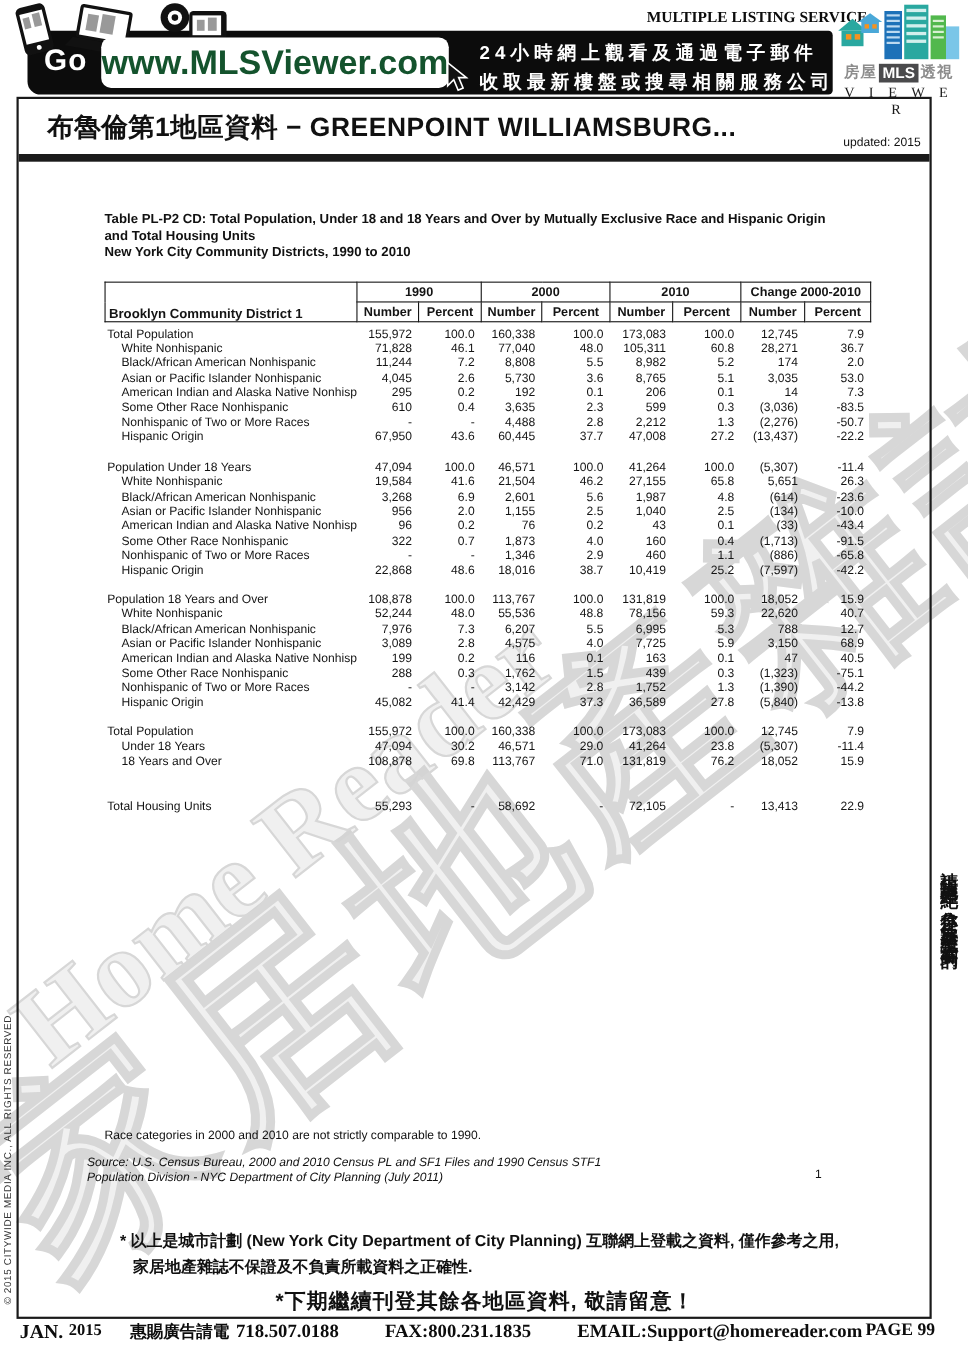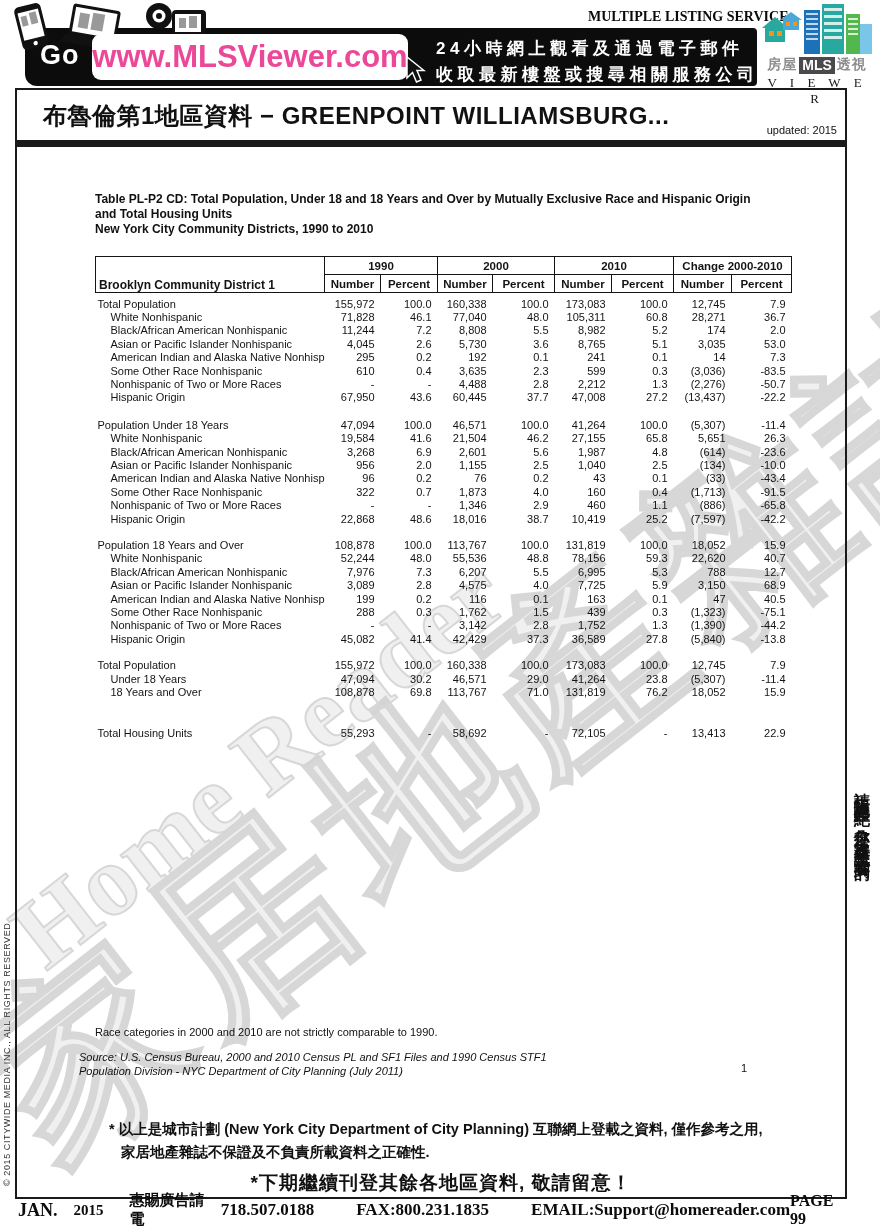--- a/index.html
+++ b/index.html
@@ -10,21 +10,21 @@
       color:rgba(205,205,205,0.30);-webkit-text-stroke:2px #d7d7d7;transform-origin:0 0;}
   .wm-cn{left:-70px;top:1010px;font-size:195px;letter-spacing:14px;transform:rotate(-38deg);}
   .wm-en{left:-10px;top:900px;font-size:100px;transform:rotate(-38deg);font-family:"Liberation Serif",serif;}
   .z{position:relative;z-index:1;}
   
   .hdr{position:absolute;left:0;top:0;width:880px;height:88px;z-index:2;}
   .hdr-bar{position:absolute;left:25px;top:28px;width:732px;height:58px;background:#0c0c0c;border-radius:12px 4px 4px 12px;}
   .devices{position:absolute;left:6px;top:0px;}
   .go{position:absolute;left:40px;top:40px;color:#fff;font-weight:bold;font-size:27px;letter-spacing:1px;}
   .url-box{position:absolute;left:92px;top:34px;width:316px;height:46px;background:#fff;border-radius:9px;
-           display:flex;align-items:center;justify-content:center;font-weight:bold;font-size:31px;letter-spacing:0px;color:#ec4899;}
+           display:flex;align-items:center;justify-content:center;font-weight:bold;font-size:31px;letter-spacing:0px;color:#14532d;}
   .cursor{position:absolute;left:404px;top:56px;}
   .mls-service{position:absolute;left:588px;top:9px;font-family:"Liberation Serif",serif;font-weight:bold;font-size:14px;color:#0c0c0c;}
   .banner-cn{position:absolute;left:436px;top:36px;width:308px;color:#fff;font-weight:bold;font-size:17px;
              line-height:26px;letter-spacing:4.5px;white-space:nowrap;}
   .logo{position:absolute;left:760px;top:4px;width:114px;text-align:center;}
   .logo-cn{display:flex;justify-content:center;align-items:center;gap:2px;margin-top:-2px;}
   .logo-cn .g{color:#8d8d8d;font-weight:bold;font-size:14px;letter-spacing:1px;}
   .logo-cn .m{background:#4a4a4c;color:#fff;font-weight:bold;font-size:14px;padding:0 3px;line-height:17px;}
   .viewer{font-family:"Liberation Serif",serif;font-size:13px;letter-spacing:5px;color:#1a1a1a;margin-top:1px;}
   
@@ -45,21 +45,21 @@
   .note1{position:absolute;left:78px;top:936px;font-size:11px;}
   .source{position:absolute;left:62px;top:960px;font-size:11px;line-height:14px;font-style:italic;}
   .pageno1{position:absolute;left:724px;top:972px;font-size:11px;}
   .disc{position:absolute;left:92px;top:1028px;width:670px;font-size:14.5px;font-weight:bold;line-height:23px;}
   .disc .l2{padding-left:12px;}
   .notice{position:absolute;left:10px;top:1080px;width:100%;text-align:center;font-size:19px;font-weight:bold;letter-spacing:1px;}
   
   .footer{position:absolute;left:0;top:1198px;width:880px;height:24px;display:flex;align-items:center;
           font-family:"Liberation Serif",serif;font-weight:bold;color:#0c0c0c;z-index:2;}
   .footer .jan{margin-left:18px;font-size:18px;}
-  .footer .yr{font-size:15px;margin-left:16px;}
+  .footer .yr{font-size:15px;margin-left:5px;}
   .footer .cn{margin-left:26px;font-size:15px;font-family:"Liberation Sans",sans-serif;font-weight:bold;}
   .footer .ph{margin-left:6px;font-size:17px;}
   .footer .fx{margin-left:42px;font-size:17px;}
   .footer .em{margin-left:42px;font-size:17px;}
   .footer .pg{margin-left:auto;margin-right:30px;font-size:16px;}
   
   .vleft{position:absolute;left:2px;top:1186px;transform:rotate(-90deg);transform-origin:0 0;
          font-size:9px;letter-spacing:0.6px;white-space:nowrap;color:#333;z-index:2;}
   .vright{position:absolute;left:851px;top:780px;writing-mode:vertical-rl;font-size:16px;font-weight:bold;
           font-family:"Liberation Serif",serif;letter-spacing:3px;height:430px;color:#111;z-index:2;}
@@ -245,21 +245,21 @@
             <td class="num">5.1</td>
             <td class="num">3,035</td>
             <td class="num">53.0</td>
           </tr>
           <tr>
             <td class="lbl ind">American Indian and Alaska Native Nonhisp</td>
             <td class="num">295</td>
             <td class="num">0.2</td>
             <td class="num">192</td>
             <td class="num">0.1</td>
-            <td class="num">241</td>
+            <td class="num">206</td>
             <td class="num">0.1</td>
             <td class="num">14</td>
             <td class="num">7.3</td>
           </tr>
           <tr>
             <td class="lbl ind">Some Other Race Nonhispanic</td>
             <td class="num">610</td>
             <td class="num">0.4</td>
             <td class="num">3,635</td>
             <td class="num">2.3</td>

